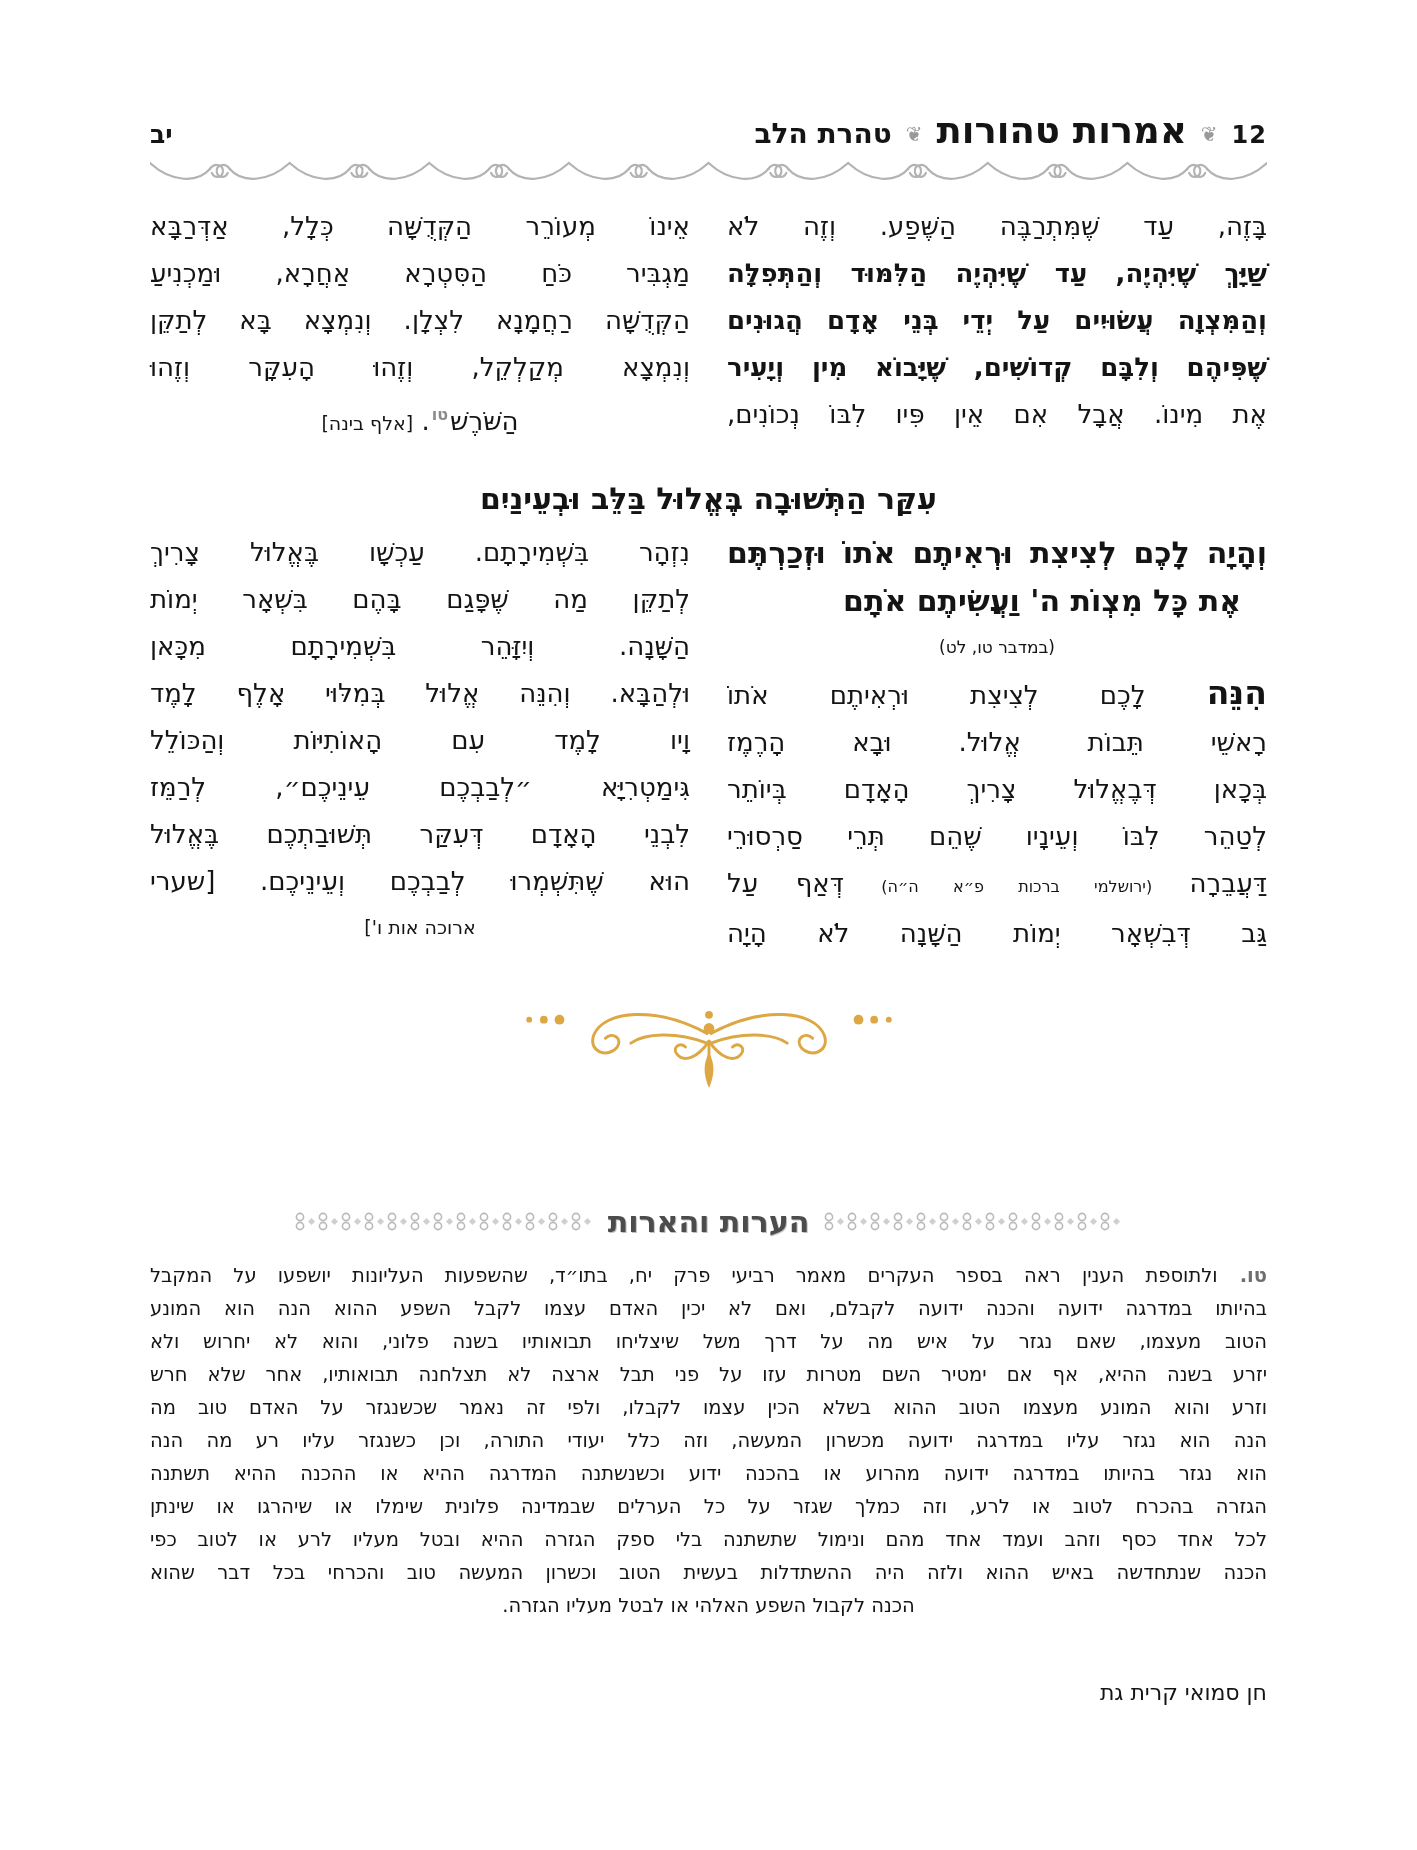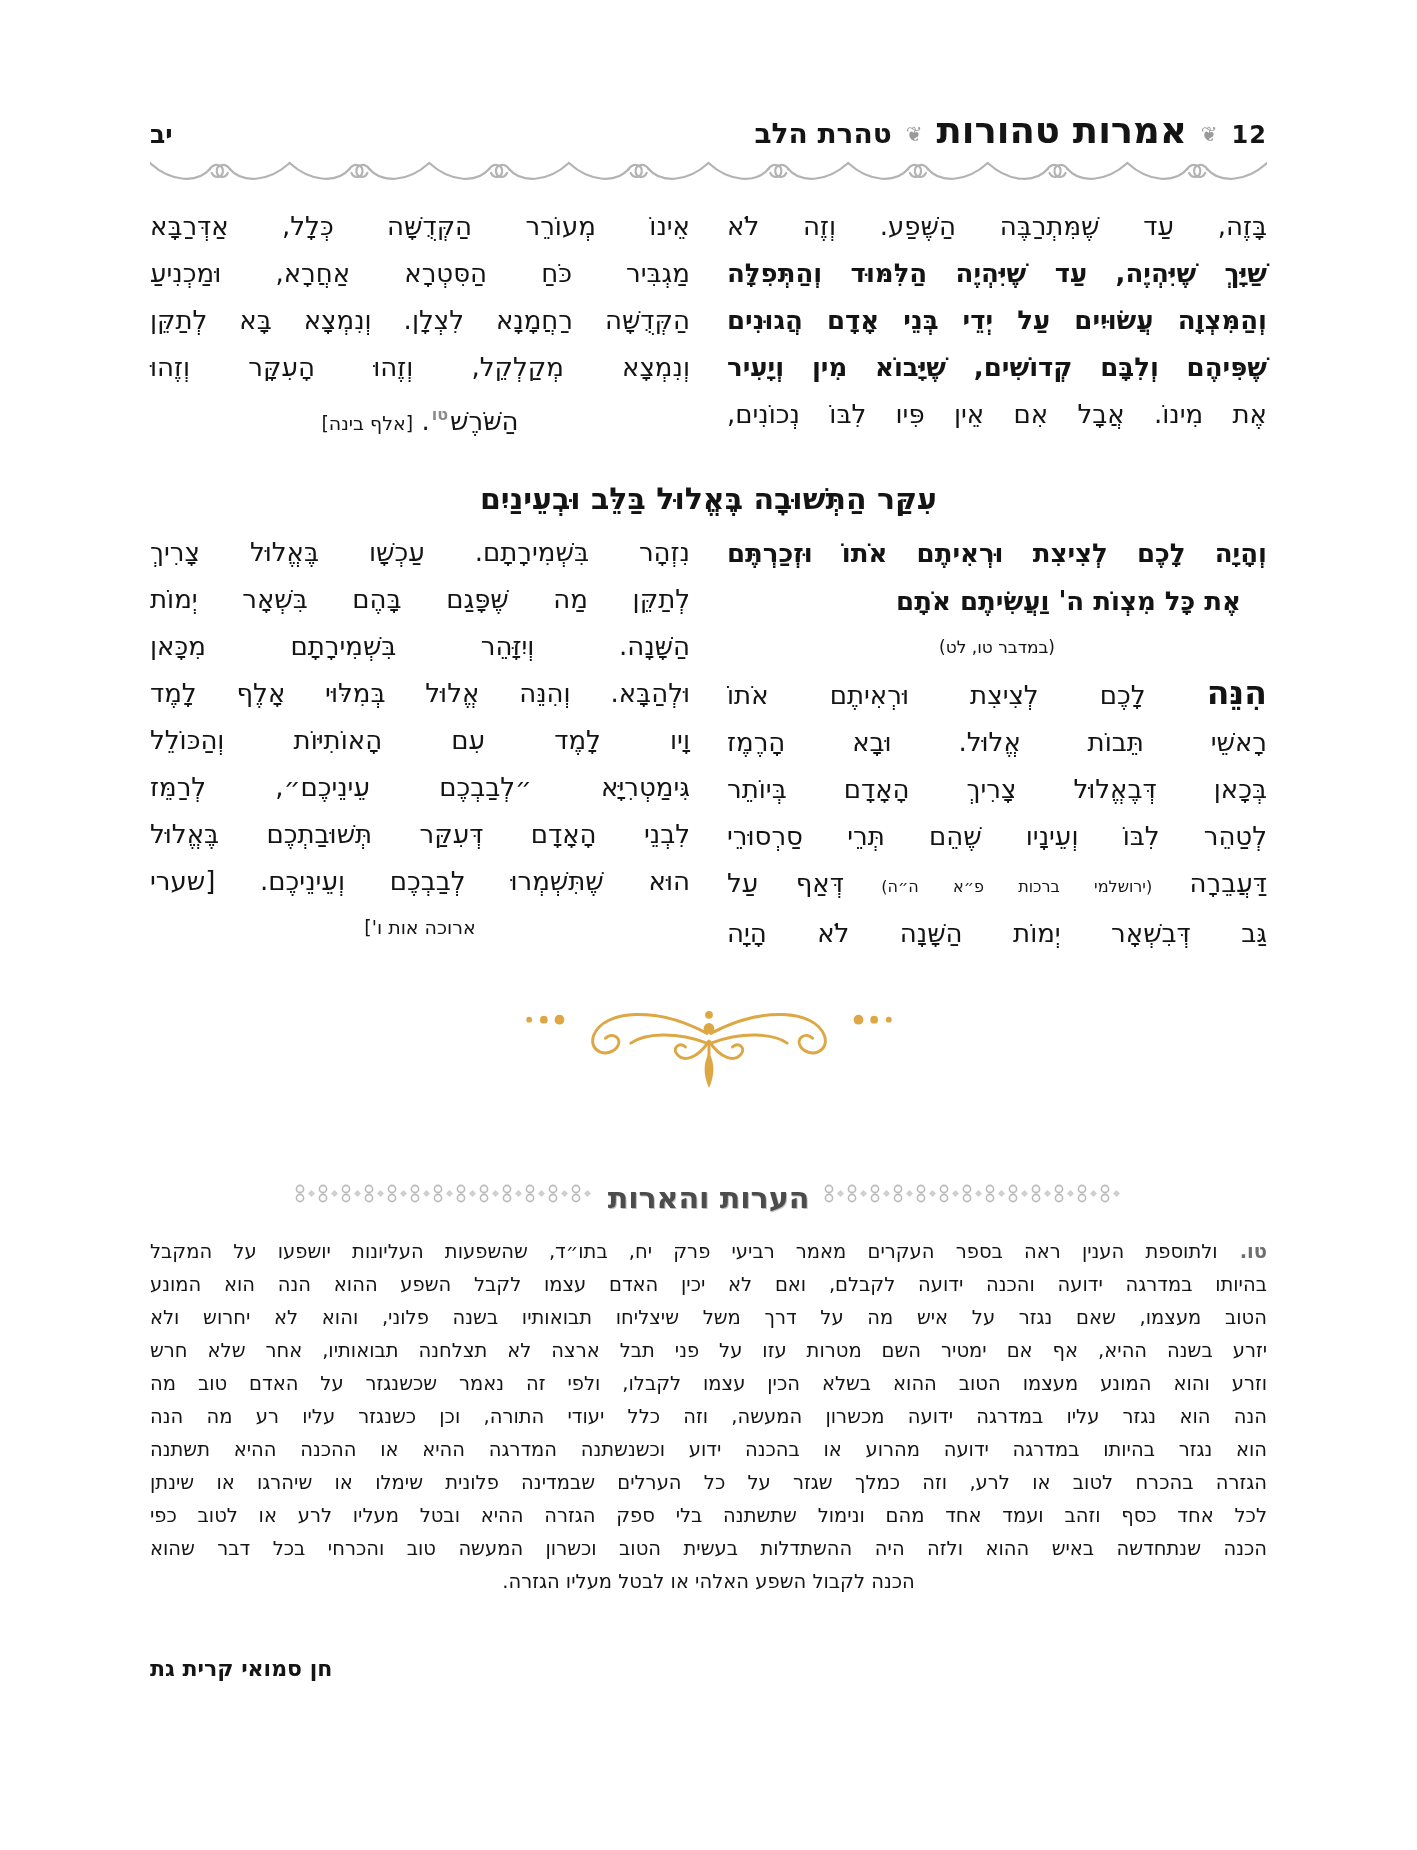--- a/index.html
+++ b/index.html
@@ -30,42 +30,42 @@
   .mline.emph{font-weight:bold;}
   .cline{font-size:26px;line-height:47px;text-align:center;text-align-last:center;
          white-space:nowrap;}
   .fnmark{font-size:16px;font-weight:bold;color:#8a8a8a;vertical-align:super;
           margin:0 2px;}
   .bracket-ref{font-size:19px;}
   .closing2{font-size:19px;line-height:44px;text-align:center;text-align-last:center;}
 
   .section-heading{font-size:30px;font-weight:bold;text-align:center;
                    margin:34px 0 0 0;line-height:1.2;}
-  .verse-line{font-size:26px;line-height:48px;font-weight:bold;text-align:justify;
+  .verse-line{font-size:30px;line-height:48px;font-weight:bold;text-align:justify;
               text-align-last:justify;white-space:nowrap;}
   .verse-line.last{text-align-last:right;padding-right:26px;}
   .verse-source{font-size:17px;line-height:44px;text-align:center;text-align-last:center;}
   .lead-word{font-size:33px;font-weight:bold;}
   .inline-cite{font-size:16px;}
 
   
   .flourish-wrap{margin-top:50px;text-align:center;}
 
   
-  .fn-header-row{margin-top:88px;display:flex;justify-content:center;gap:14px;}
+  .fn-header-row{margin-top:112px;display:flex;align-items:center;justify-content:center;gap:14px;}
   .fn-title{font-size:30px;font-weight:bold;color:#4c4c4c;margin:0;line-height:1;
             text-shadow:1px 1px 0 #c0c0c0;}
   .fn-block{margin-top:22px;}
   .fnline{font-size:19.5px;line-height:33px;text-align:justify;text-align-last:justify;
           white-space:nowrap;}
   .fnline.center{text-align:center;text-align-last:center;}
   .fn-marker{font-weight:bold;color:#6e6e6e;margin-left:22px;}
 
   
-  .page-footer{margin-top:58px;text-align:left;font-size:22px;font-weight:bold;}
+  .page-footer{margin-top:58px;text-align:right;font-size:22px;font-weight:normal;}
 </style>
 </head>
 <body>
 
 <div class="page">
 
   <header class="pagehead">
     <div class="head-group">
       <span class="page-number">12</span>
       <span class="orn">❦</span>

